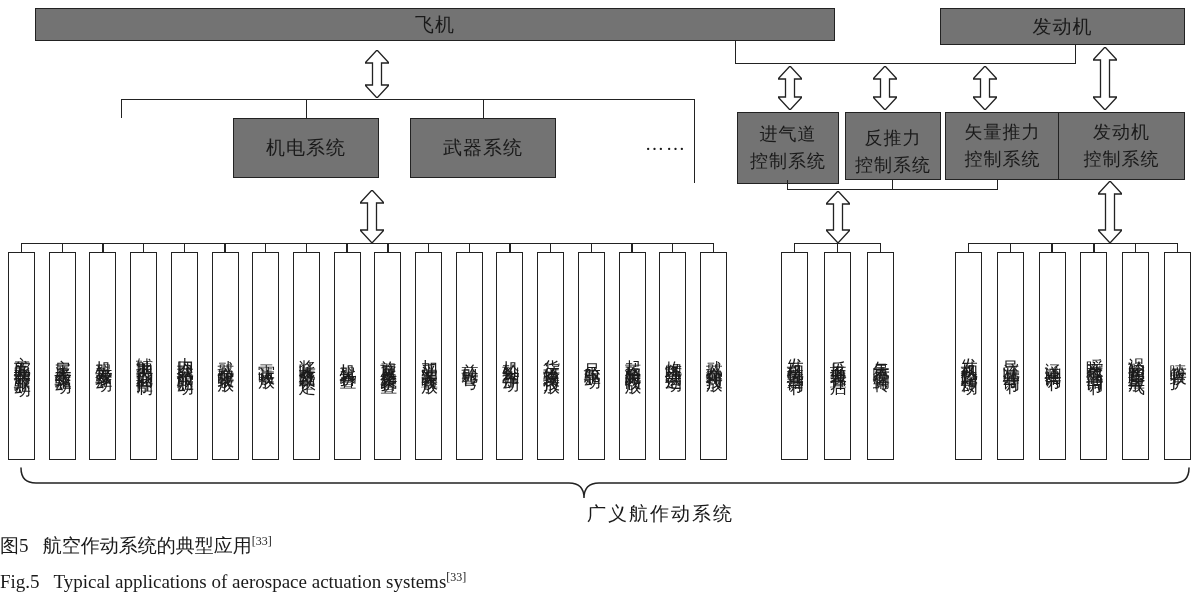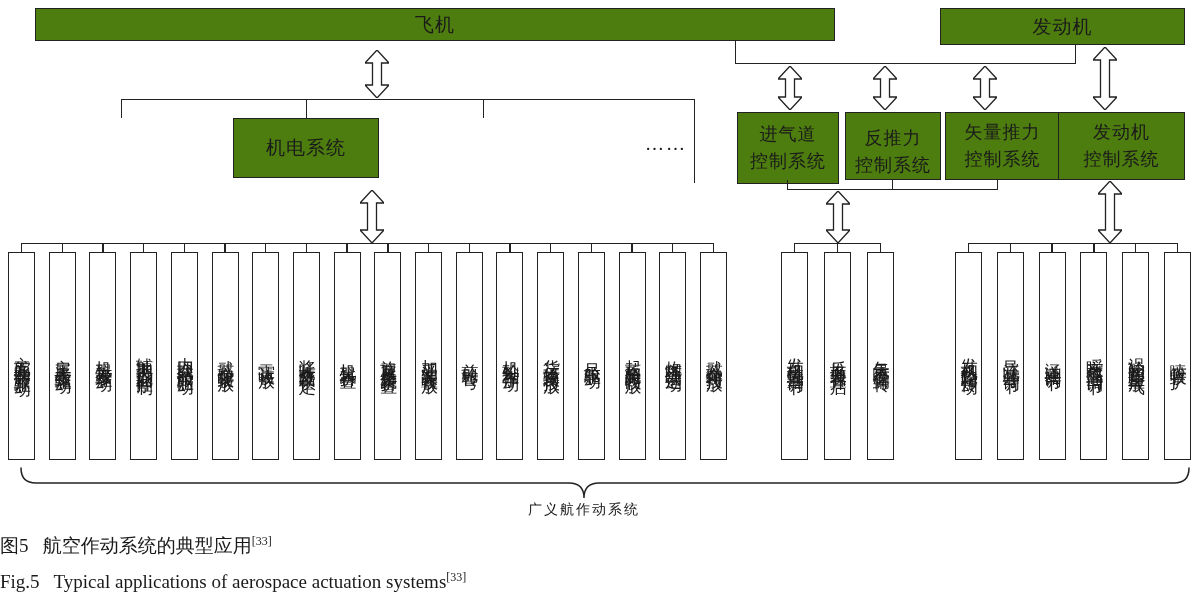--- a/index.html
+++ b/index.html
@@ -1,40 +1,40 @@
 <!DOCTYPE html>
 <html><head>
 <meta charset="utf-8">
 <style>
   * { box-sizing: border-box; margin: 0; padding: 0; }
   html,body { background:#ffffff; }
   body { font-family: "Liberation Serif", "DejaVu Serif", serif; color:#1a1a1a; }
   .canvas { position:relative; width:1197px; height:612px; background:#fff; overflow:hidden; }
 
-  .box { position:absolute; border:1.4px solid #222; background:#4d7c0f;
+  .box { position:absolute; border:1.4px solid #222; background:#737373;
          display:flex; align-items:center; justify-content:center;
          font-size:19px; letter-spacing:1px; }
   .box2 .lbl { white-space:pre-line; text-align:center; line-height:1.5; font-size:18px; }
 
   .hline, .vline { position:absolute; background:#222; }
   .hline { height:1.4px; }
   .vline { width:1.4px; }
 
   .vgroup { position:absolute; display:flex; justify-content:space-between; }
   .vbox { position:relative; width:27px; border:1.4px solid #222; background:#fff;
           display:flex; align-items:center; justify-content:center; }
   .vbox::before { content:""; position:absolute; top:-9px; left:50%; margin-left:-0.7px;
                   width:1.4px; height:9px; background:#222; }
   .vtext { writing-mode:vertical-lr; text-orientation:upright; font-size:17px;
            letter-spacing:3px; line-height:1.1; }
 
   .darr { position:absolute; }
   .ellipsis { position:absolute; font-size:19px; letter-spacing:2px; }
   .brace-svg { position:absolute; }
-  .brace-label { position:absolute; text-align:center; font-size:14px; letter-spacing:2px; }
+  .brace-label { position:absolute; text-align:right; font-size:19px; letter-spacing:2px; }
   .caption { position:absolute; width:1180px; text-align:left; font-size:19px; white-space:pre; }
   .caption.en { font-size:19px; }
   sup.ref { font-size:12px; vertical-align:super; }
 </style>
 </head>
 <body>
 
 <div class="canvas">
 
   <div class="box" style="left:35px; top:8px; width:800px; height:33px;">
@@ -49,20 +49,23 @@
   </svg>
   <div class="hline" style="left:121px; top:99px; width:574px;"></div>
   <div class="vline" style="left:121px; top:99px; height:19px;"></div>
   <div class="vline" style="left:306px; top:99px; height:19px;"></div>
   <div class="vline" style="left:483px; top:99px; height:19px;"></div>
   <div class="vline" style="left:694px; top:99px; height:84px;"></div>
 
   <div class="box" style="left:233px; top:118px; width:146px; height:60px;">
     <span class="lbl">机电系统</span>
   </div>
+  <div class="box" style="left:410px; top:118px; width:146px; height:60px;">
+    <span class="lbl">武器系统</span>
+  </div>
   <div class="ellipsis" style="left:645px; top:133px;">……</div>
 
   <div class="vline" style="left:735px; top:41px; height:23px;"></div>
   <div class="hline" style="left:735px; top:63px; width:341px;"></div>
   <div class="vline" style="left:1075px; top:45px; height:19px;"></div>
 
   <svg class="darr" style="left:778px; top:66px;" width="24" height="44" viewBox="0 0 24 44">
     <polygon points="12,0 24,13 16.5,13 16.5,31 24,31 12,44 0,31 7.5,31 7.5,13 0,13" fill="#fff" stroke="#222" stroke-width="1.3"></polygon>
   </svg>
   <svg class="darr" style="left:873px; top:66px;" width="24" height="44" viewBox="0 0 24 44">

